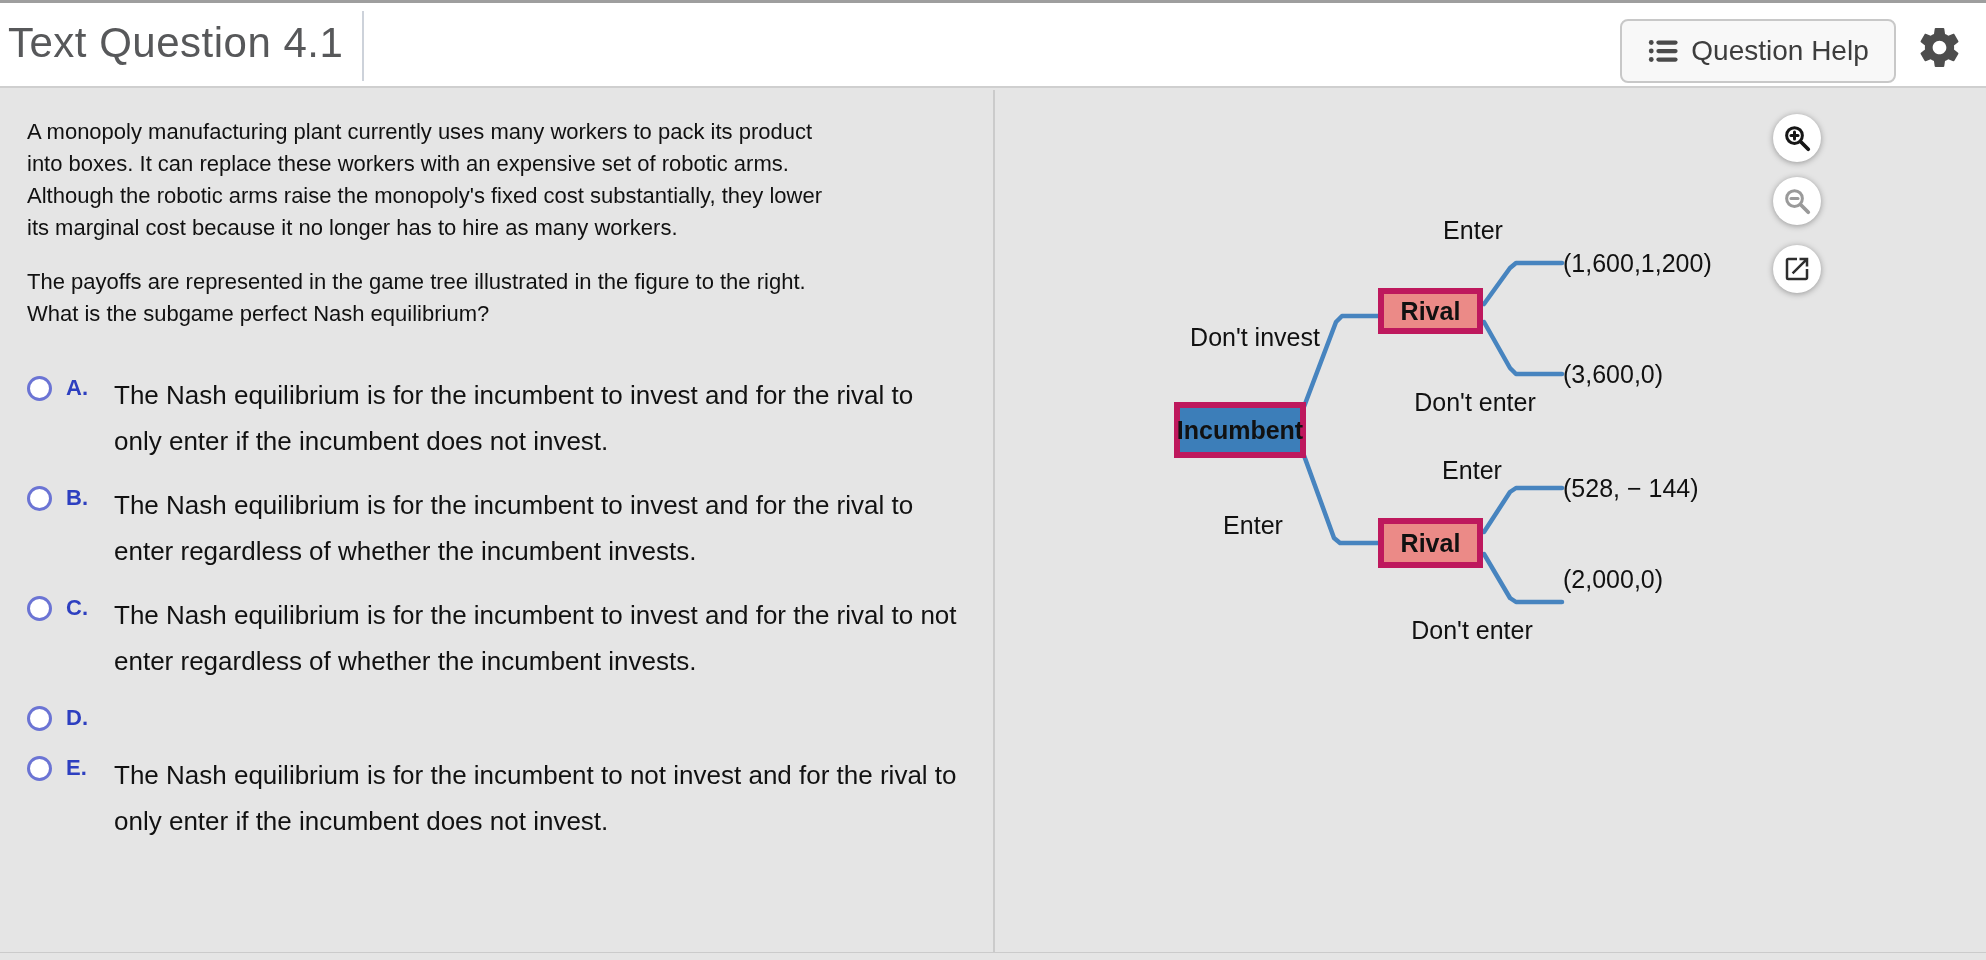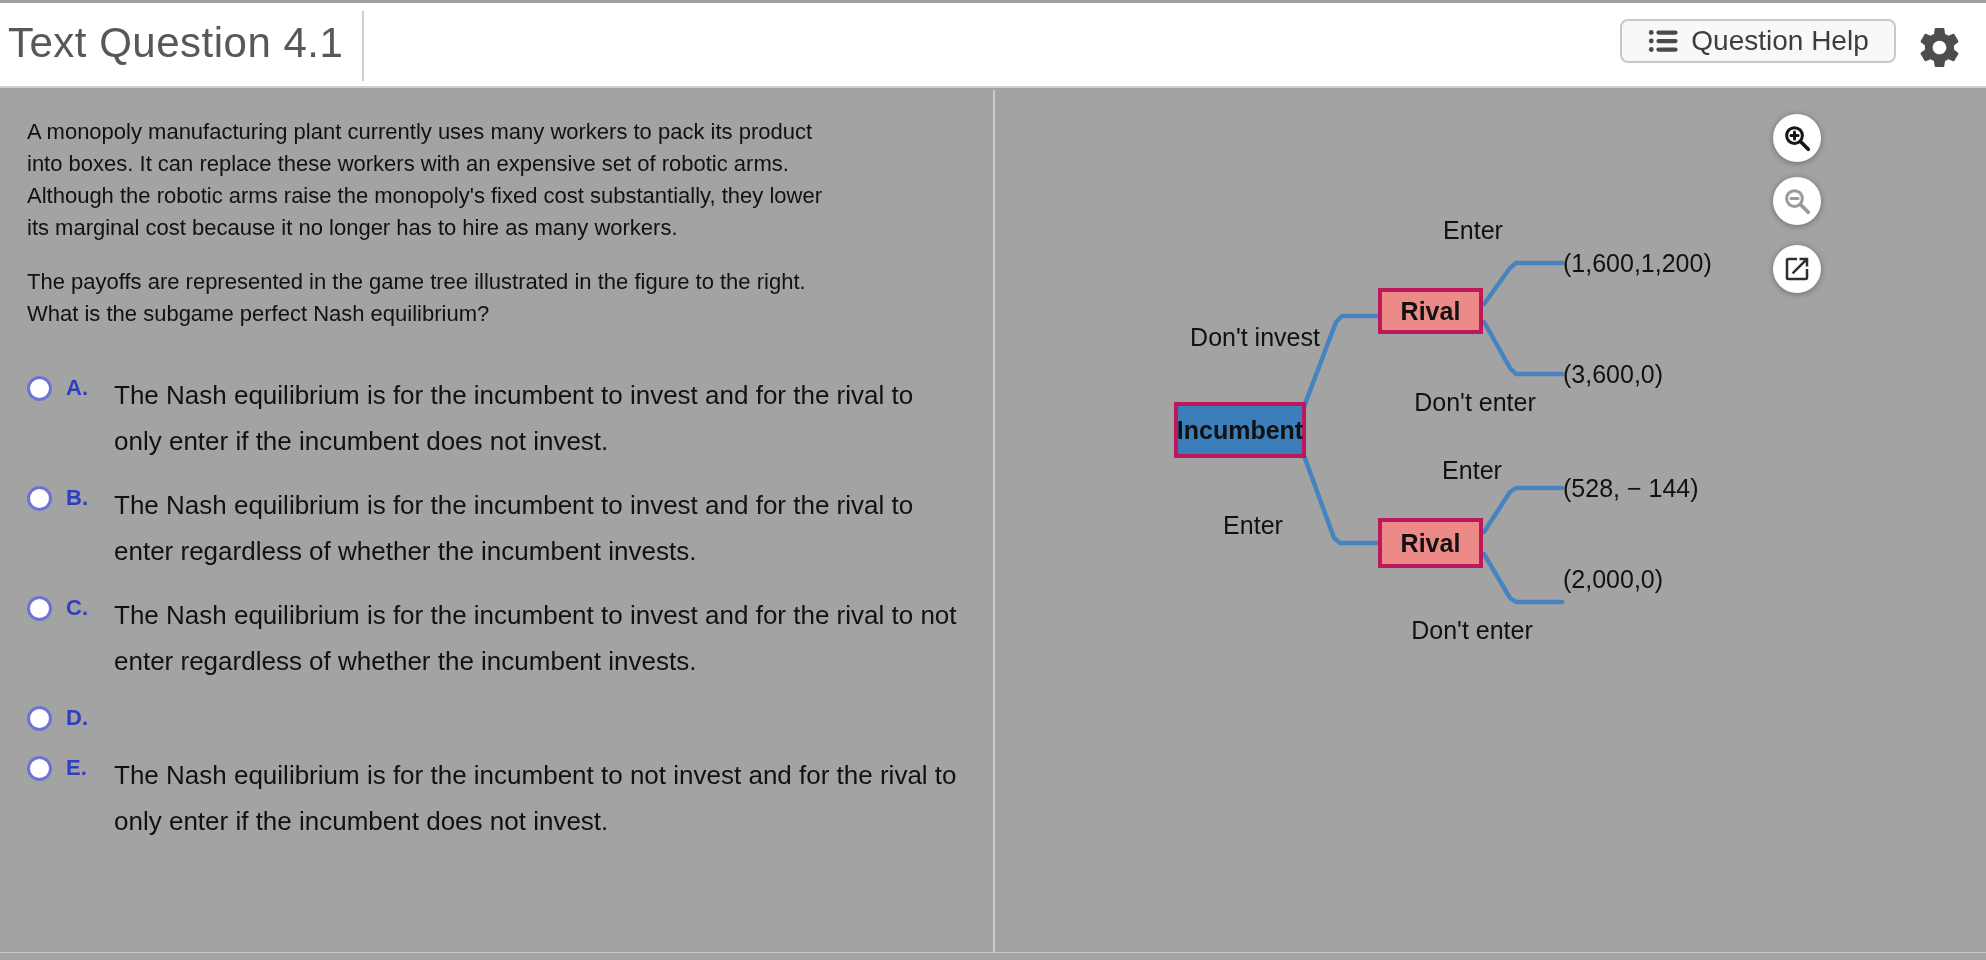--- a/index.html
+++ b/index.html
@@ -1,26 +1,26 @@
 <!DOCTYPE html>
 <html><head>
 <meta charset="utf-8">
 <style>
   * { margin:0; padding:0; box-sizing:border-box; }
   html,body { width:1986px; height:960px; background:#fff;
     font-family:"Liberation Sans", sans-serif; color:#111; overflow:hidden; }
-  .page { position:relative; width:1986px; height:960px; background:#a3a3a3;text-decoration:underline; }
+  .page { position:relative; width:1986px; height:960px; background:#e5e5e5;text-decoration:underline; }
 
   
   .header { position:absolute; left:0; top:0; width:1986px; height:88px;
     border-top:3px solid #9e9e9e; border-bottom:2px solid #cfcfcf; background:#fff; }
   .page-title { position:absolute; left:8px; top:16px; font-size:42px; font-weight:400;
     color:#57585a; letter-spacing:0.5px; }
   .title-divider { position:absolute; left:362px; top:8px; width:2px; height:70px; background:#cdd2da; }
-  .help-btn { position:absolute; left:1620px; top:16px; width:276px; height:44px;
+  .help-btn { position:absolute; left:1620px; top:16px; width:276px; height:64px;
     background:#f8f8f8; border:2px solid #c8c8c8; border-radius:8px;
     display:flex; align-items:center; justify-content:center; gap:10px; cursor:pointer; }
   .help-btn-label { font-size:28px; color:#3d3d3d; }
   .help-btn .icon { width:34px; height:34px; color:#4a4a4a; }
   .gear { position:absolute; left:1916px; top:21px; width:47px; height:47px; color:#4d4d4d; cursor:pointer; }
   .icon svg, .gear svg, .tool svg { width:100%; height:100%; display:block; }
 
   
   .pane-divider { position:absolute; left:993px; top:90px; width:2px; height:862px; background:#cbcbcb; }
   .bottom-line { position:absolute; left:0; top:952px; width:1986px; height:1px; background:#cbcbcb; }
@@ -32,21 +32,21 @@
   .option { display:flex; align-items:flex-start; margin-bottom:18px; cursor:pointer; }
   .radio { flex:none; width:25px; height:25px; border:3px solid #6b74d4; border-radius:50%;
     background:#fff; margin-top:4px; }
   .letter { flex:none; width:36px; margin-left:14px; margin-right:12px;
     color:#2d3fc0; font-weight:bold; font-size:22px; line-height:32px; }
   .opt-text { font-size:26px; line-height:46px; white-space:pre-line; color:#111; }
 
   
   .tree { position:absolute; left:1150px; top:190px; width:620px; height:480px; }
   .tree svg.edges { position:absolute; left:0; top:0; }
-  .node { position:absolute; border:4px solid #be185d; display:flex; align-items:center;
+  .node { position:absolute; border:6px solid #be185d; display:flex; align-items:center;
     justify-content:center; font-weight:bold; font-size:25px; color:#111; }
   .node.root  { left:24px;  top:212px; width:132px; height:56px; background:#3c7eb9; }
   .node.rtop  { left:228px; top:98px;  width:105px; height:46px; background:#eb8a87; }
   .node.rbot  { left:228px; top:328px; width:105px; height:50px; background:#eb8a87; }
   .tlabel { position:absolute; font-size:25px; color:#111; white-space:nowrap;
     transform:translate(-50%,-50%); }
   .payoff { position:absolute; left:413px; font-size:25px; color:#111; white-space:nowrap;
     transform:translateY(-50%); }
 
   

